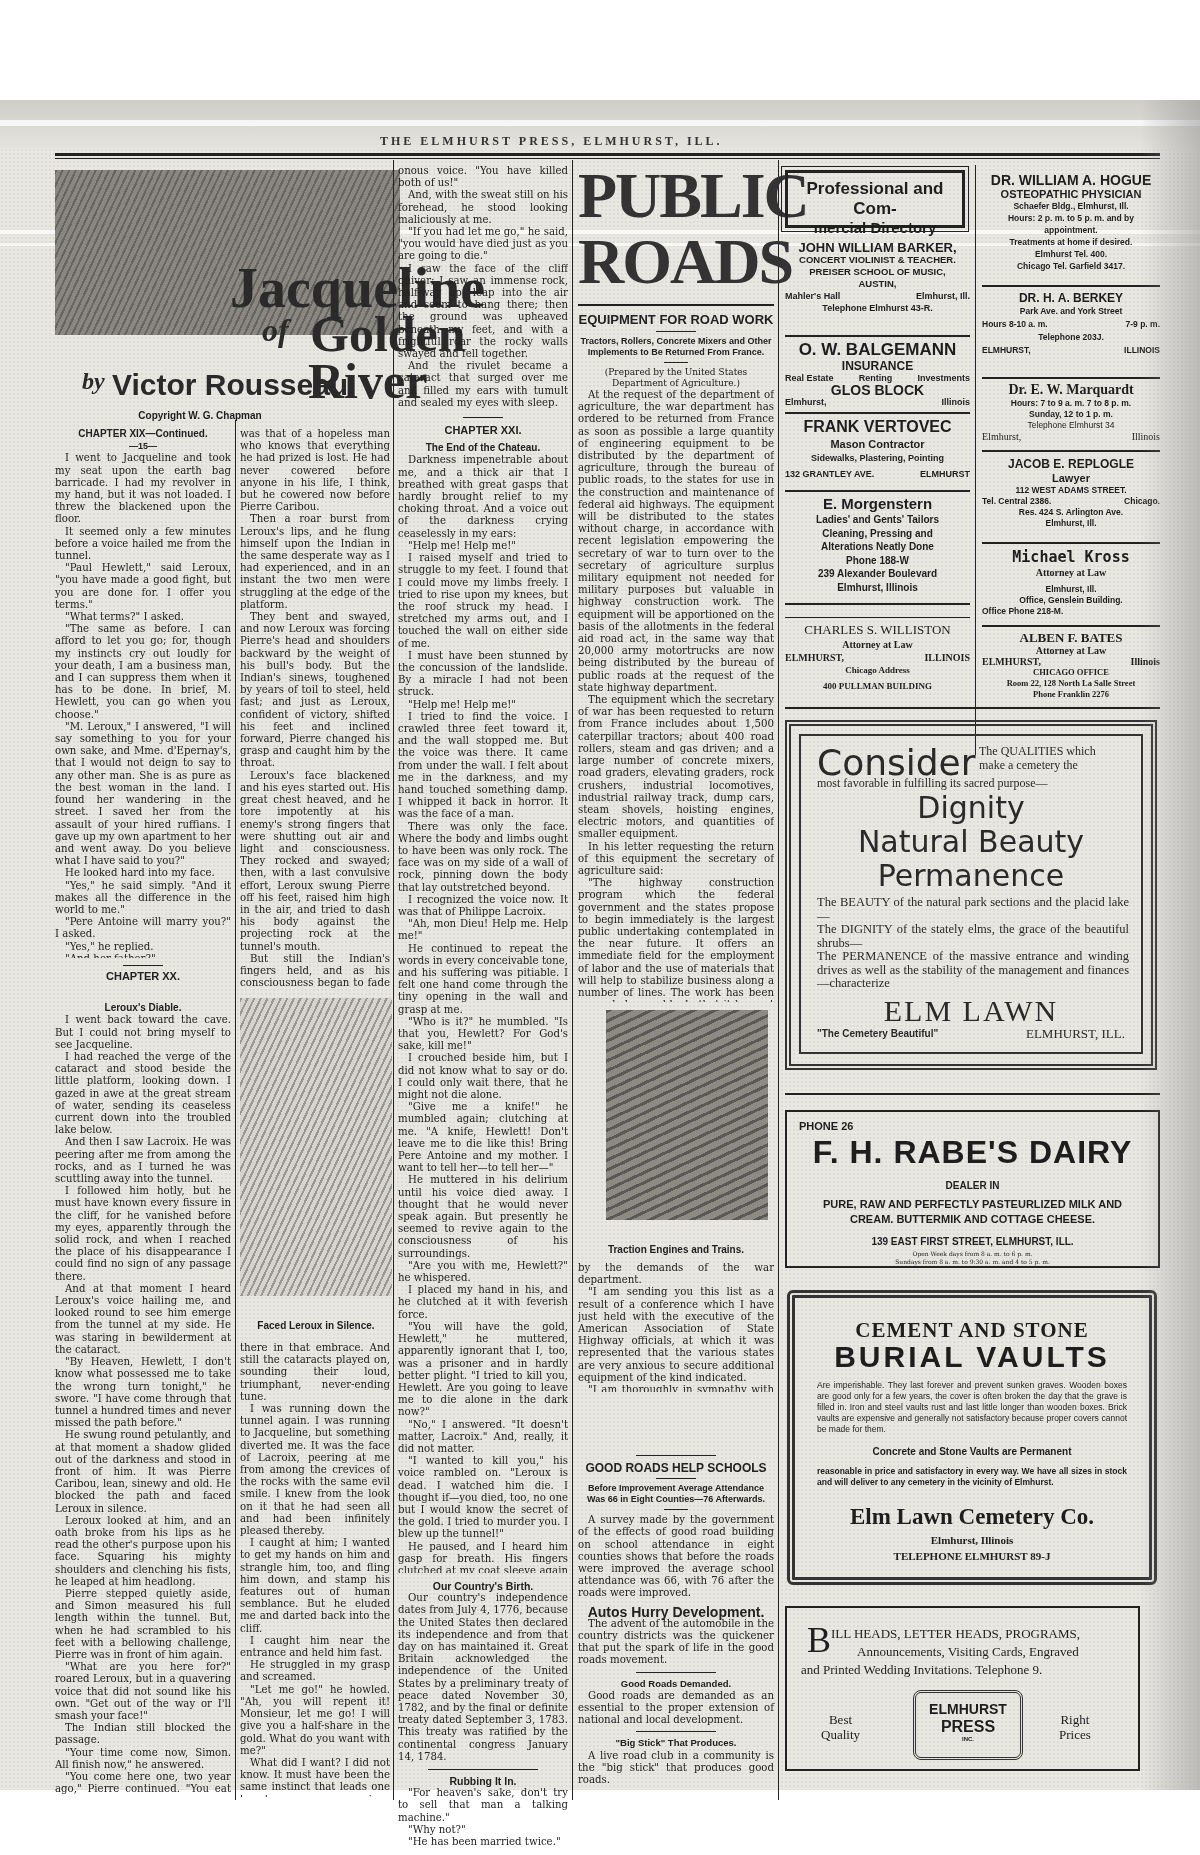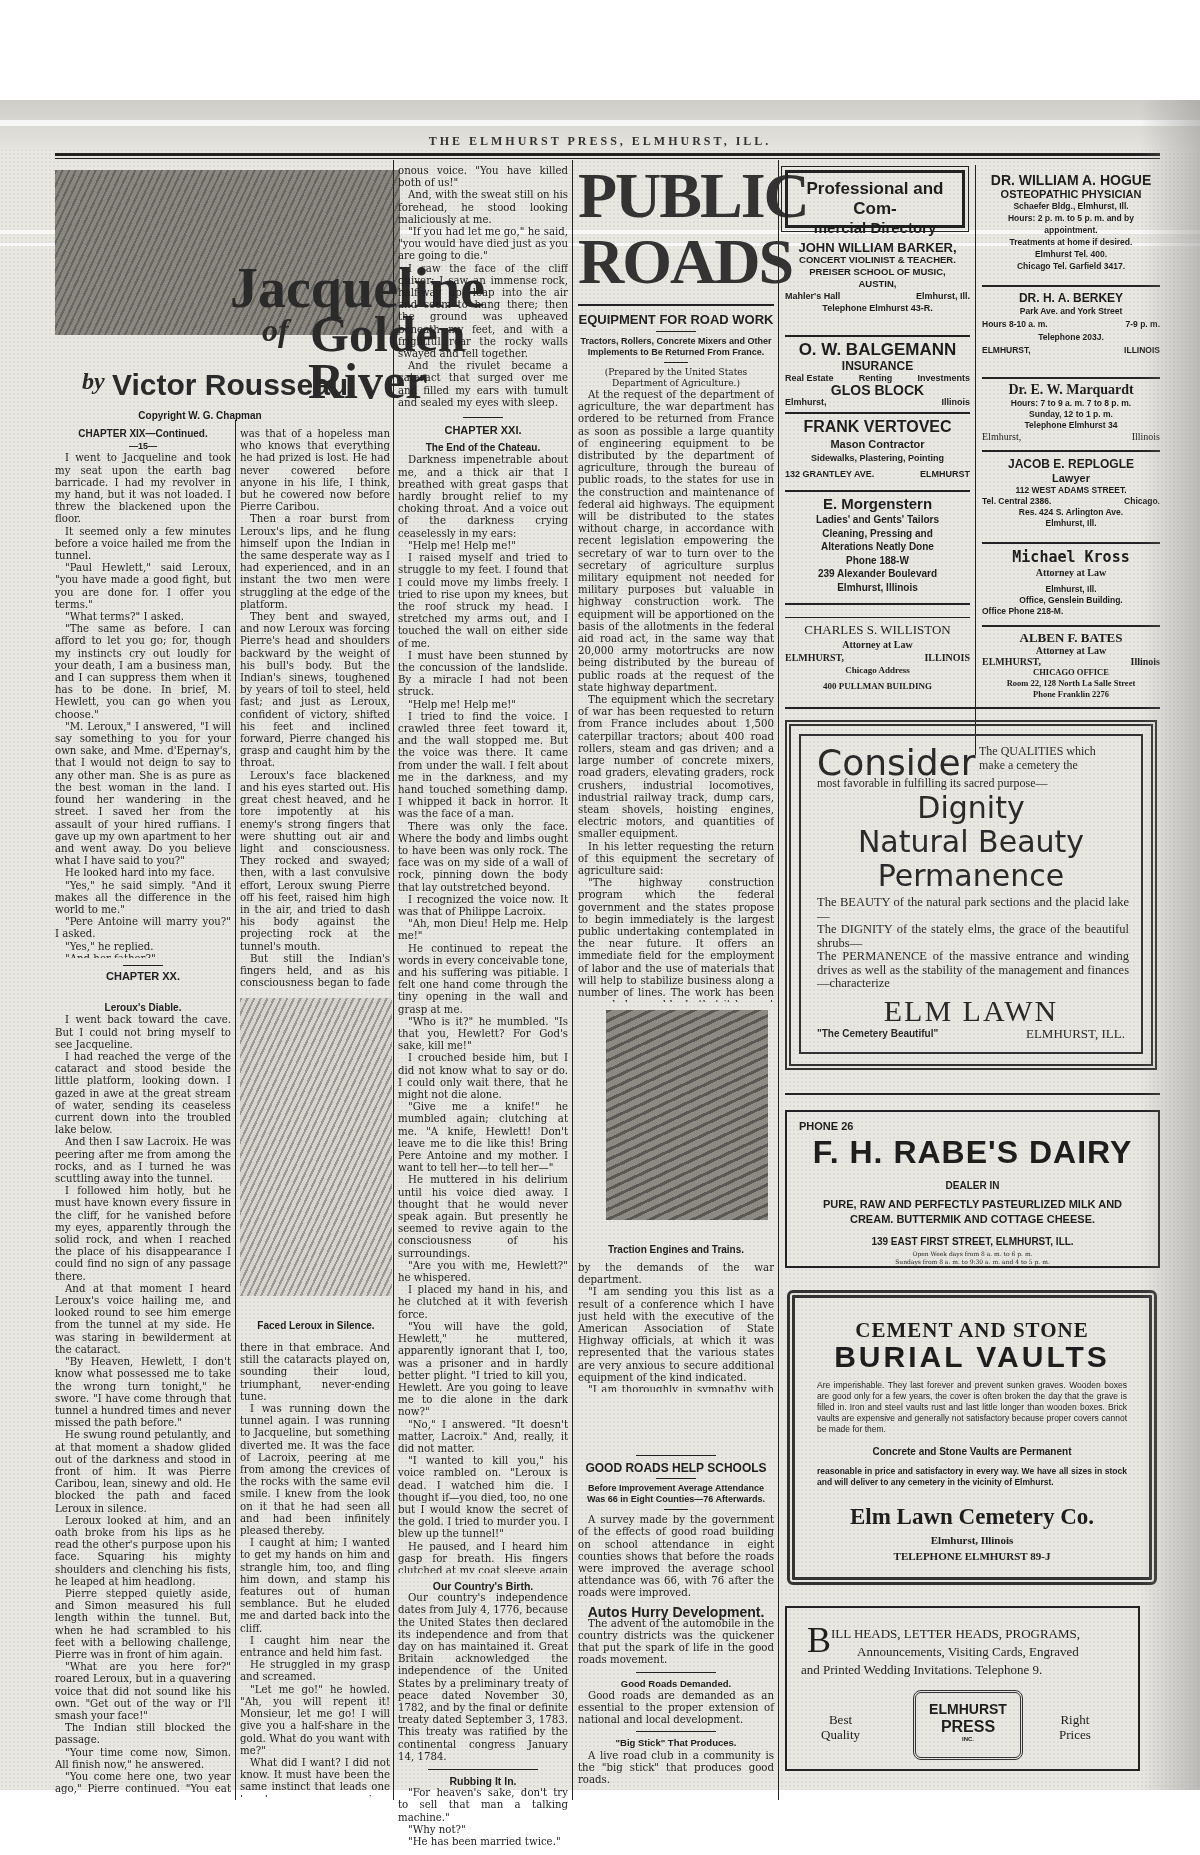--- a/index.html
+++ b/index.html
@@ -14,21 +14,21 @@
   .right-shade {
     position: absolute; right: 0; top: 100px; width: 60px; height: 1690px;
     background: linear-gradient(90deg, rgba(160,160,160,0) 0%, rgba(150,150,150,0.55) 100%);
   }
   .scanbar { position: absolute; left: 0; height: 6px; background: #fafafa; opacity: .9; }
   .masthead {
     position: absolute; left: 0; top: 100px; width: 1200px; height: 50px;
     background: linear-gradient(#cfcdc8, #e6e4df);
   }
   .masthead-title {
-    position: absolute; left: 380px; top: 134px; width: 440px; text-align: center;
+    position: absolute; left: 380px; top: 134px; width: 440px; 
     font: bold 12px "Liberation Serif", serif; letter-spacing: 3px; color: #333;
   }
   .rule { position: absolute; background: #222; }
   .col { position: absolute; font-size: 10.2px; line-height: 12.2px; text-align: justify; color: #222; }
   .col p { text-indent: 10px; margin: 0; }
   .head-c { text-align: center; font-family: "Liberation Sans", sans-serif; font-weight: bold; }
   .illus {
     position: absolute; background: #bdbab4;
     background-image: repeating-linear-gradient(115deg, rgba(40,40,40,.35) 0 2px, transparent 2px 6px);
   }
@@ -292,21 +292,21 @@
   <div style="display:flex;justify-content:space-between;font-weight:bold;">
       <span>ELMHURST,</span>
       <span>ILLINOIS</span>
     </div>
 </div>
 <div class="rule" style="left:982px;top:377px;width:178px;height:2px;"></div>
 <div class="ad-text" style="position:absolute;left:982px;top:382px;width:178px;font-size:8.5px;line-height:11px;">
   <div style="font-size:14px;line-height:16px;font-family:'Liberation Serif',serif;font-weight:bold;">Dr. E. W. Marquardt</div>
   <div style="font-weight:bold;">Hours: 7 to 9 a. m. 7 to 8 p. m.</div>
   <div style="font-weight:bold;">Sunday, 12 to 1 p. m.</div>
-  <div style="font-weight:bold;">Telephone Elmhurst 34</div>
+  <div style="font-weight:normal;">Telephone Elmhurst 34</div>
   <div style="display:flex;justify-content:space-between;font-family:'Liberation Serif',serif;font-size:10px;">
       <span>Elmhurst,</span>
       <span>Illinois</span>
     </div>
 </div>
 <div class="rule" style="left:982px;top:450px;width:178px;height:2px;"></div>
 <div class="ad-text" style="position:absolute;left:982px;top:457px;width:178px;font-size:8.5px;line-height:11px;">
   <div class="cond" style="font-size:12px;line-height:14px;">JACOB E. REPLOGLE</div>
   <div class="cond" style="font-size:11px;line-height:14px;">Lawyer</div>
   <div style="font-weight:bold;">112 WEST ADAMS STREET.</div>

